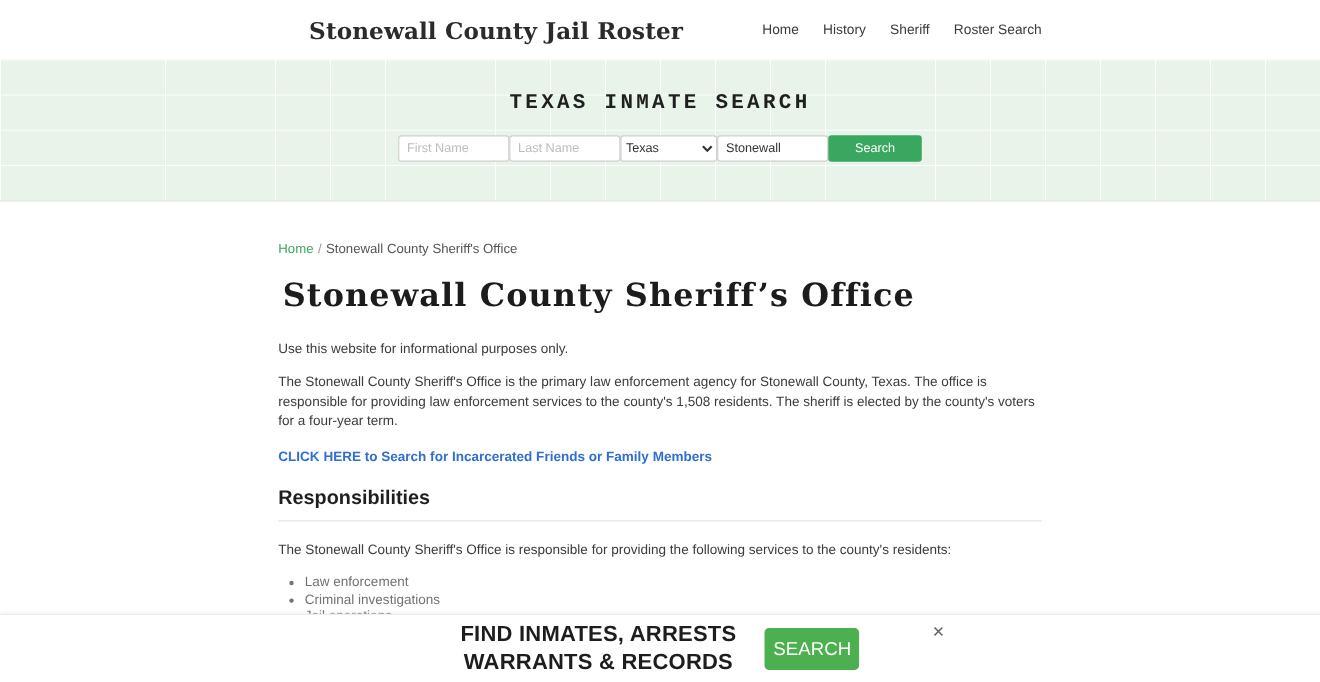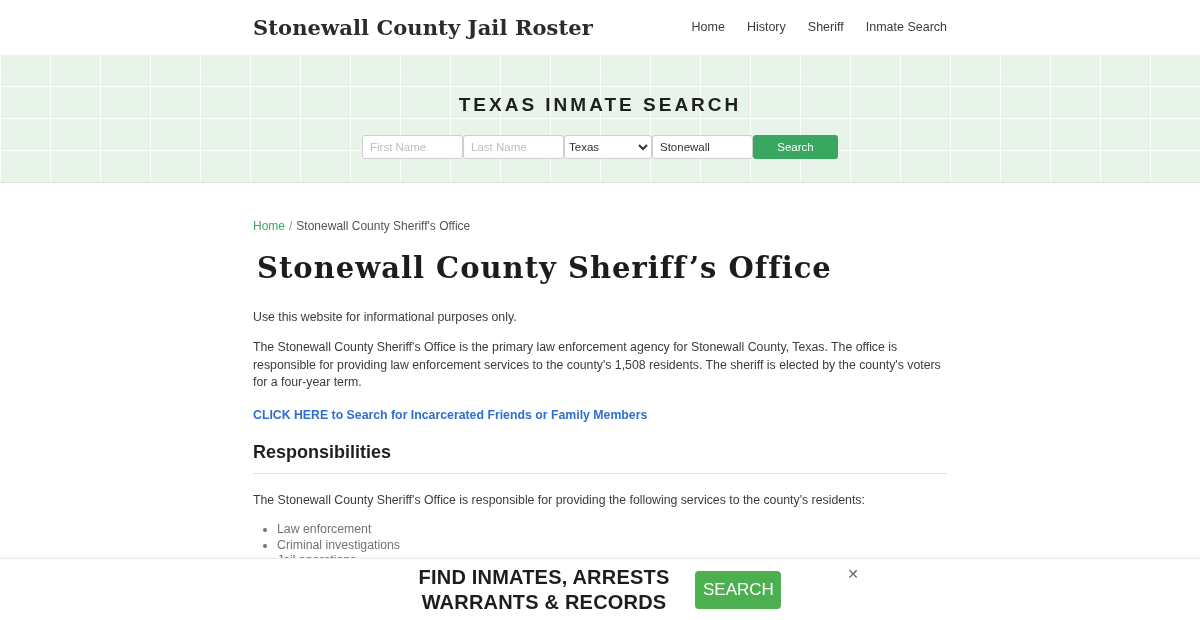--- a/index.html
+++ b/index.html
@@ -15,20 +15,21 @@
 
   
   .site-header {
     height: 54px;
     background: #ffffff;
     display: flex;
     align-items: center;
     justify-content: space-between;
     padding: 0 253px;
     box-sizing: border-box;
+    margin-left: 28px;
   }
   .brand {
     font-family: "DejaVu Serif", serif;
     font-size: 21px;
     font-weight: bold;
     color: #2b2b2b;
     letter-spacing: 0.1px;
     white-space: nowrap;
   }
   .main-nav {
@@ -54,26 +55,26 @@
     position: relative;
     display: flex;
     flex-direction: column;
     align-items: center;
     justify-content: flex-start;
     box-sizing: border-box;
     padding-top: 24px;
     border-bottom: 1px solid #dfe8e0;
   }
   .hero-title {
-    font-family: Liberation Sans, sans-serif;
+    font-family: Liberation Mono, monospace;
     font-size: 19px;
     font-weight: bold;
     letter-spacing: 3px;
     color: #1f1f1f;
-    margin: 16px 0 19px 0;
+    margin: 4px 0 19px 0;
   }
   .search-bar {
     display: flex;
     align-items: flex-start;
     gap: 0;
   }
   .search-bar input[type="text"] {
     width: 85px;
     height: 22px;
     padding: 0 7px;
@@ -226,21 +227,21 @@
 <body>
 
 <div class="page-wrap">
 
   <header class="site-header">
     <div class="brand">Stonewall County Jail Roster</div>
     <nav class="main-nav">
       <a href="#">Home</a>
       <a href="#">History</a>
       <a href="#">Sheriff</a>
-      <a href="#">Inmate Search</a>
+      <a href="#">Roster Search</a>
     </nav>
   </header>
 
   <section class="hero">
     <h1 class="hero-title">TEXAS INMATE SEARCH</h1>
     <div class="search-bar">
       <input type="text" placeholder="First Name" style="">
       <input type="text" placeholder="Last Name" style="">
       <select>
         <option>Texas</option>

